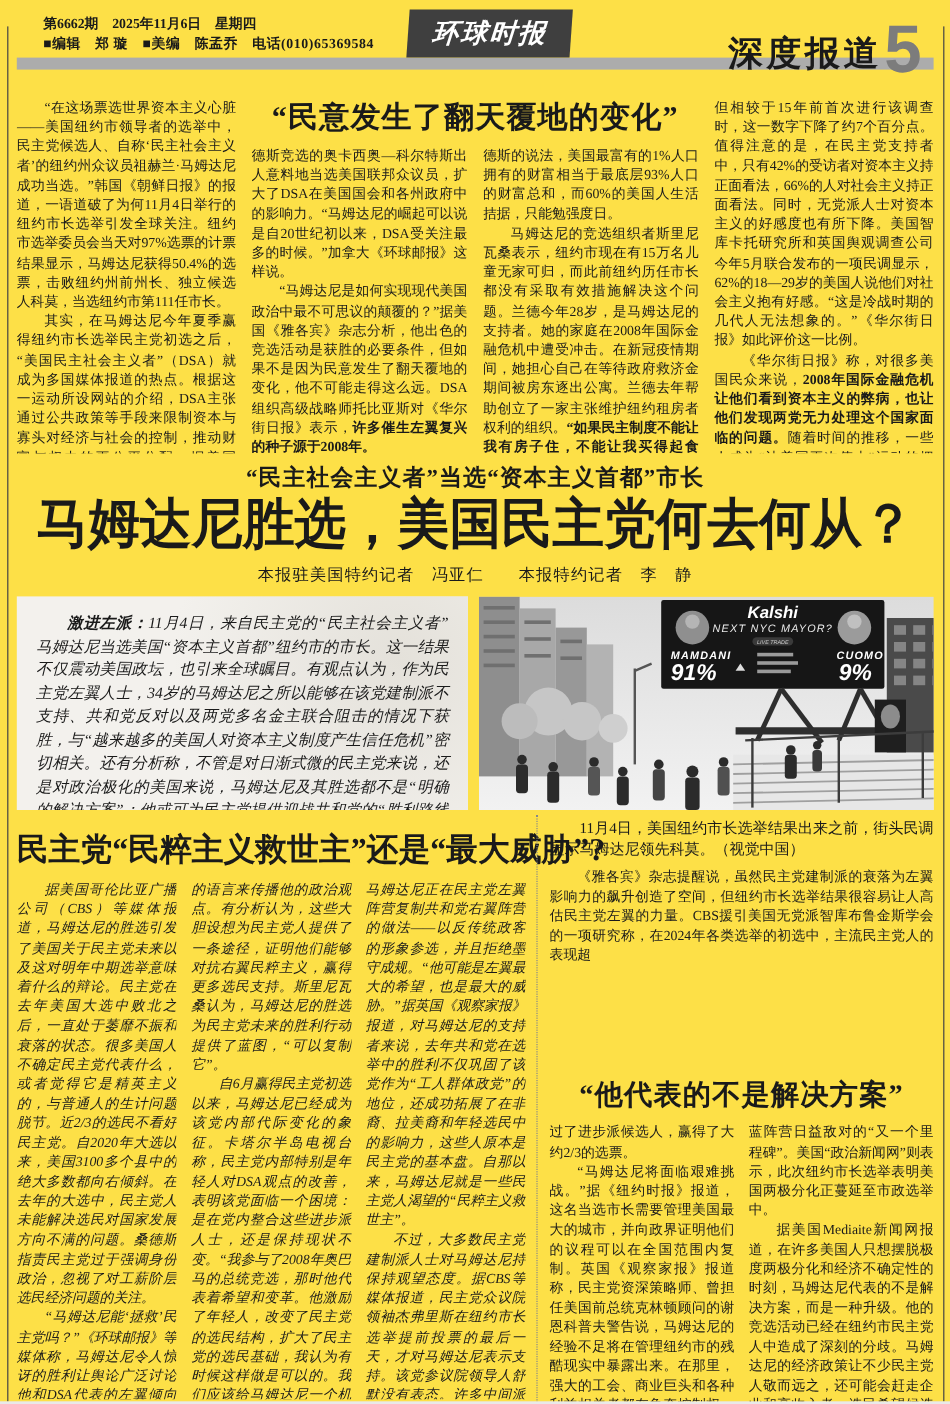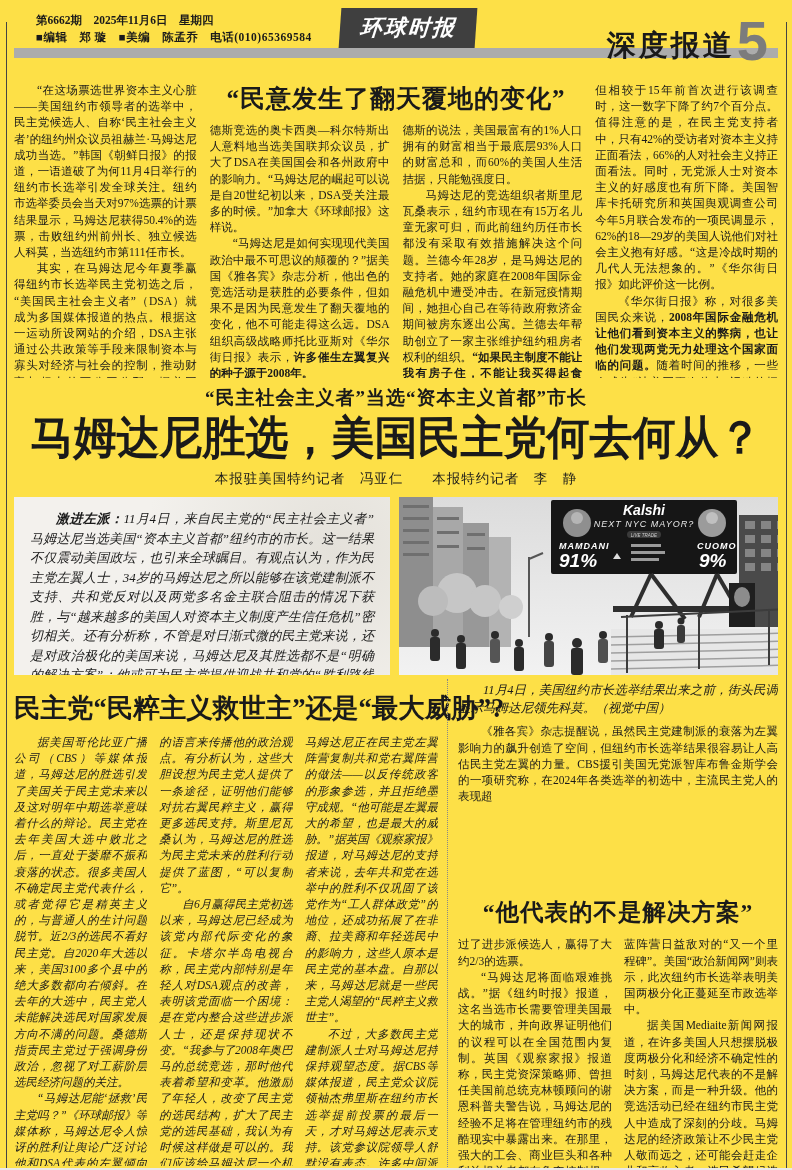--- a/index.html
+++ b/index.html
@@ -54,21 +54,21 @@
   .photo svg{display:block;}
 
   
   .bottom{display:flex;margin-top:4px;height:508px;}
   .b-left{width:424px;flex:0 0 424px;}
   .b-right{flex:1;border-left:1px dotted #888;margin-left:9px;padding-left:10px;overflow:hidden;}
   .headline2{font-size:26.5px;font-weight:bold;letter-spacing:0;line-height:1.15;
              margin:14px 0 10px 0;white-space:nowrap;}
   .bl-cols{display:flex;gap:12px;height:432px;overflow:hidden;font-style:italic;}
   .bl-cols .top-col{flex:1;}
-  .caption{font-style:italic;font-size:12.5px;line-height:18px;margin:2px 0 6px 0;}
+  .caption{font-size:12.5px;line-height:18px;margin:2px 0 6px 0;}
   .caption p{margin:0;text-indent:2em;text-align:justify;}
   .br-top,.br-bot{display:flex;gap:12px;overflow:hidden;}
   .br-top{height:163px;gap:42px;}
   .br-bot{height:236px;}
   .br-col{flex:1;}
   .subhead{font-size:23.5px;font-weight:bold;text-align:center;letter-spacing:1px;
            margin:10px 0 8px 0;white-space:nowrap;}
 </style>
 </head>
 <body>

